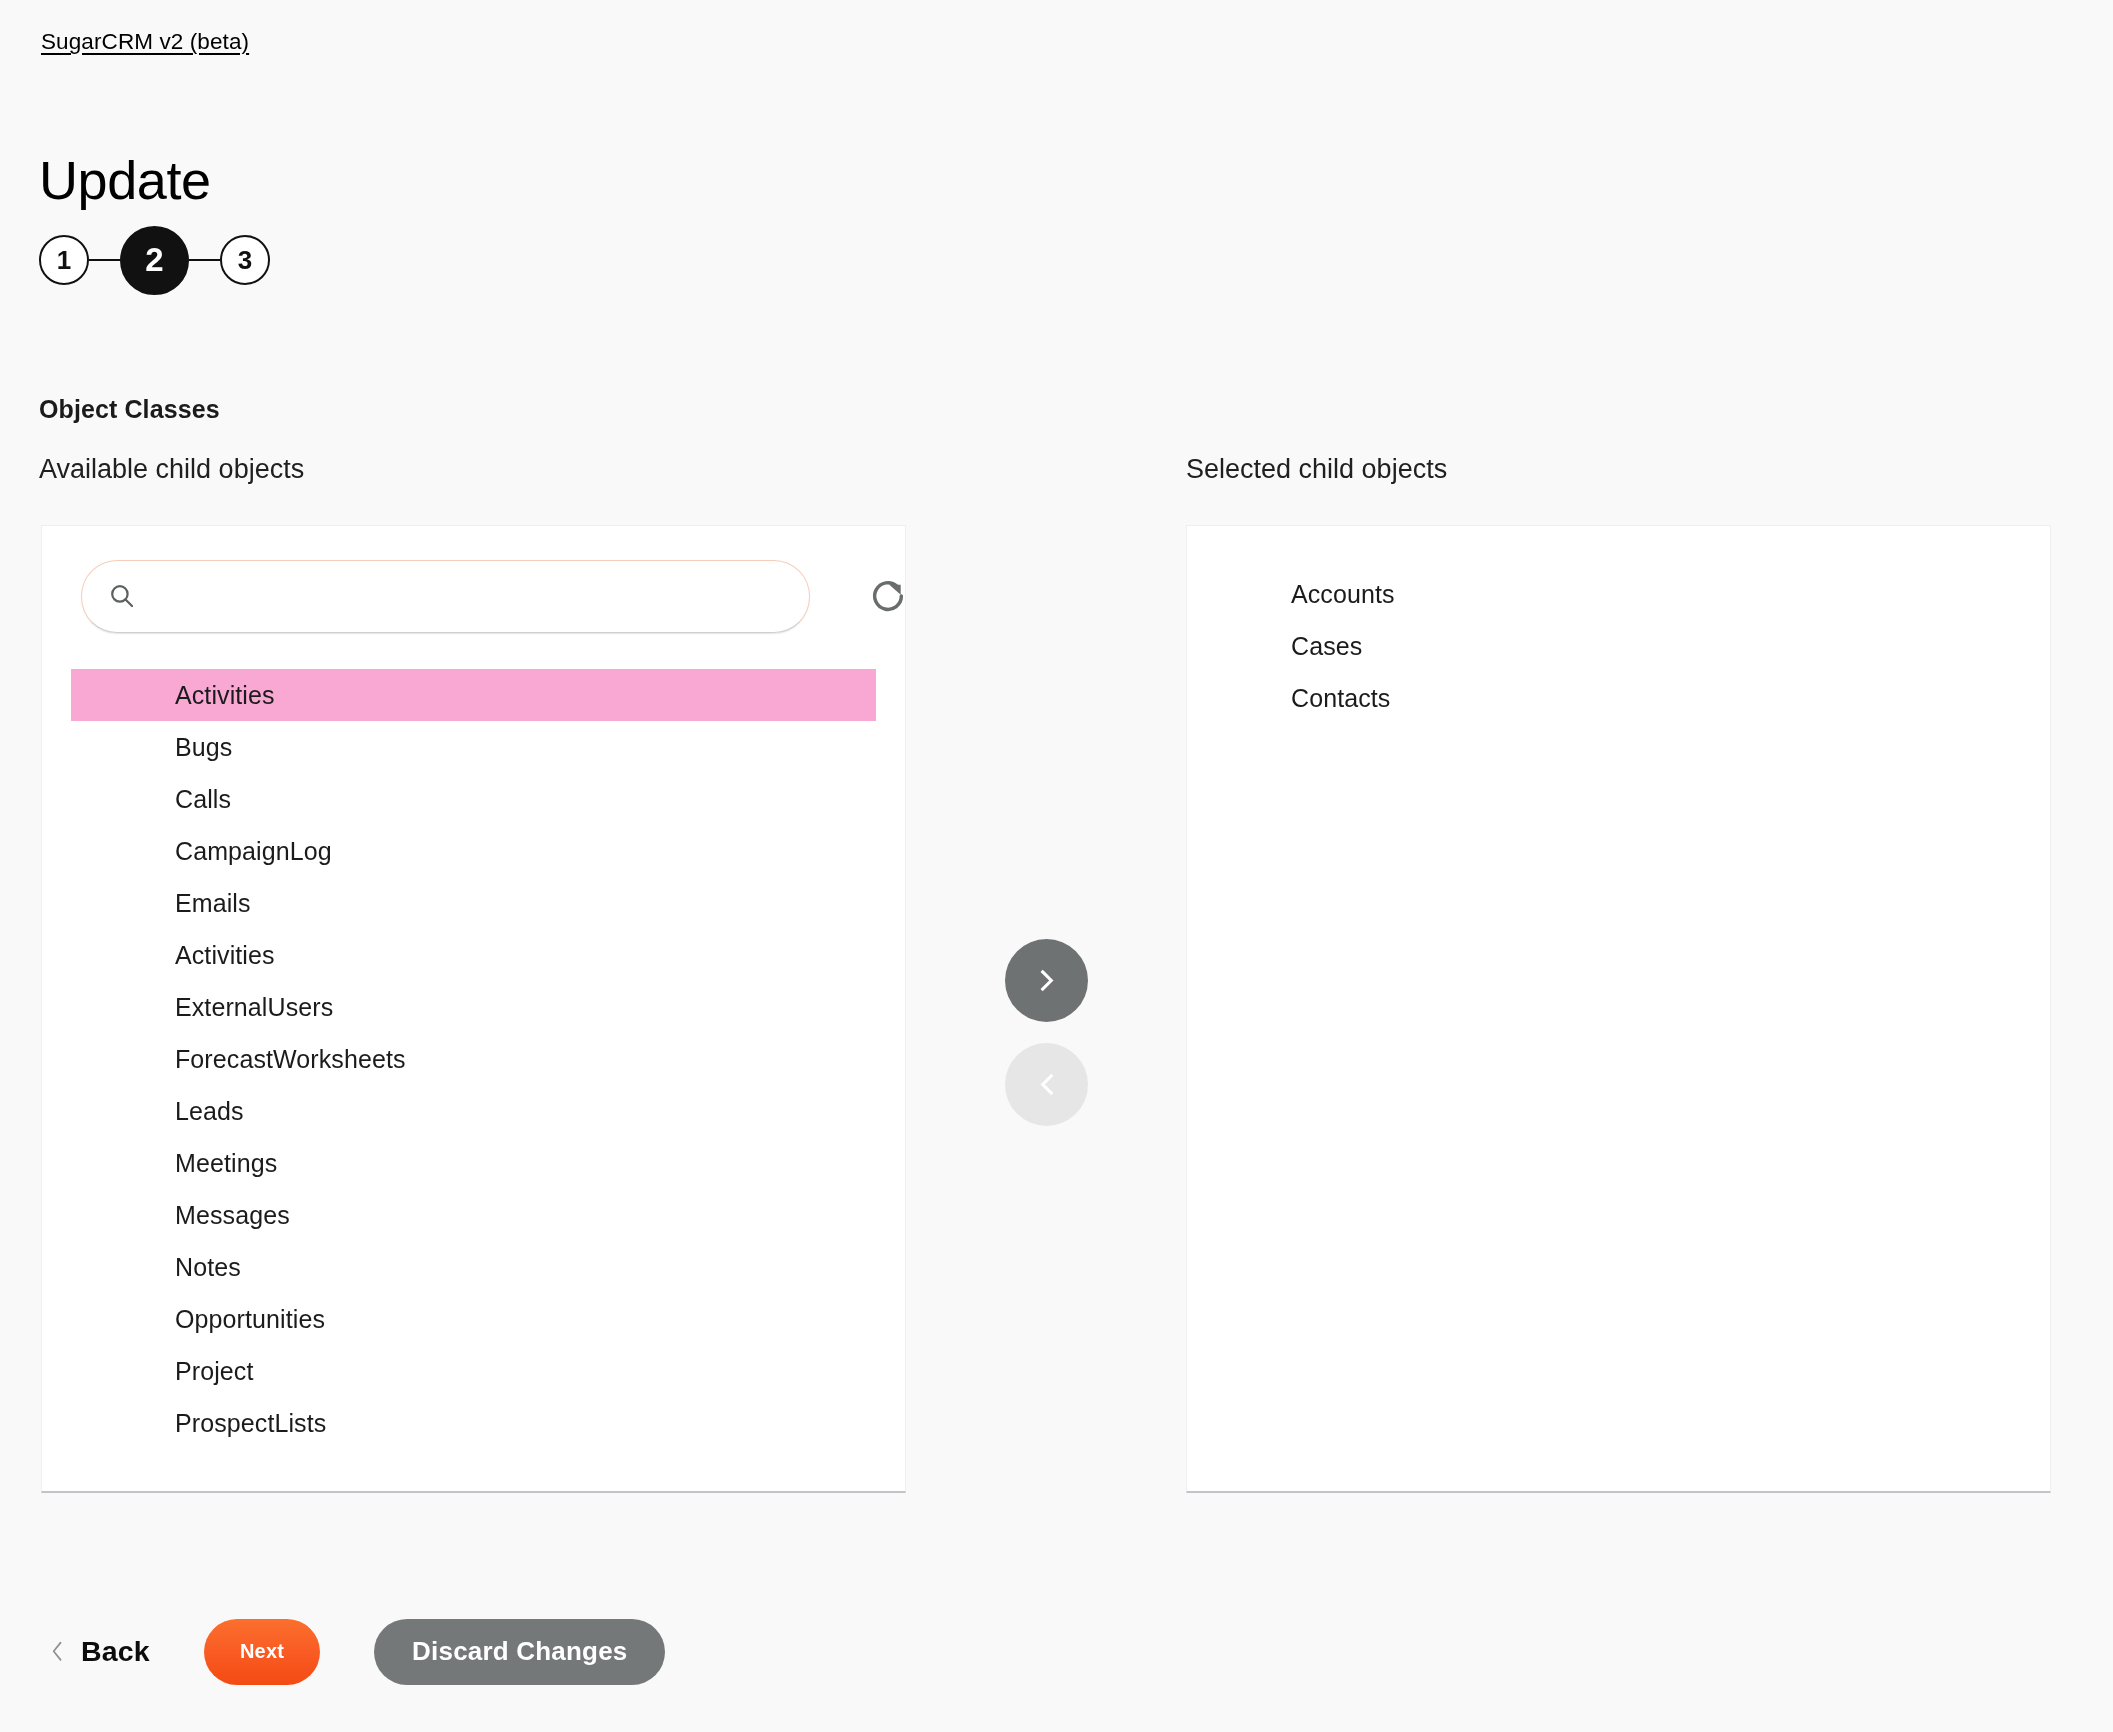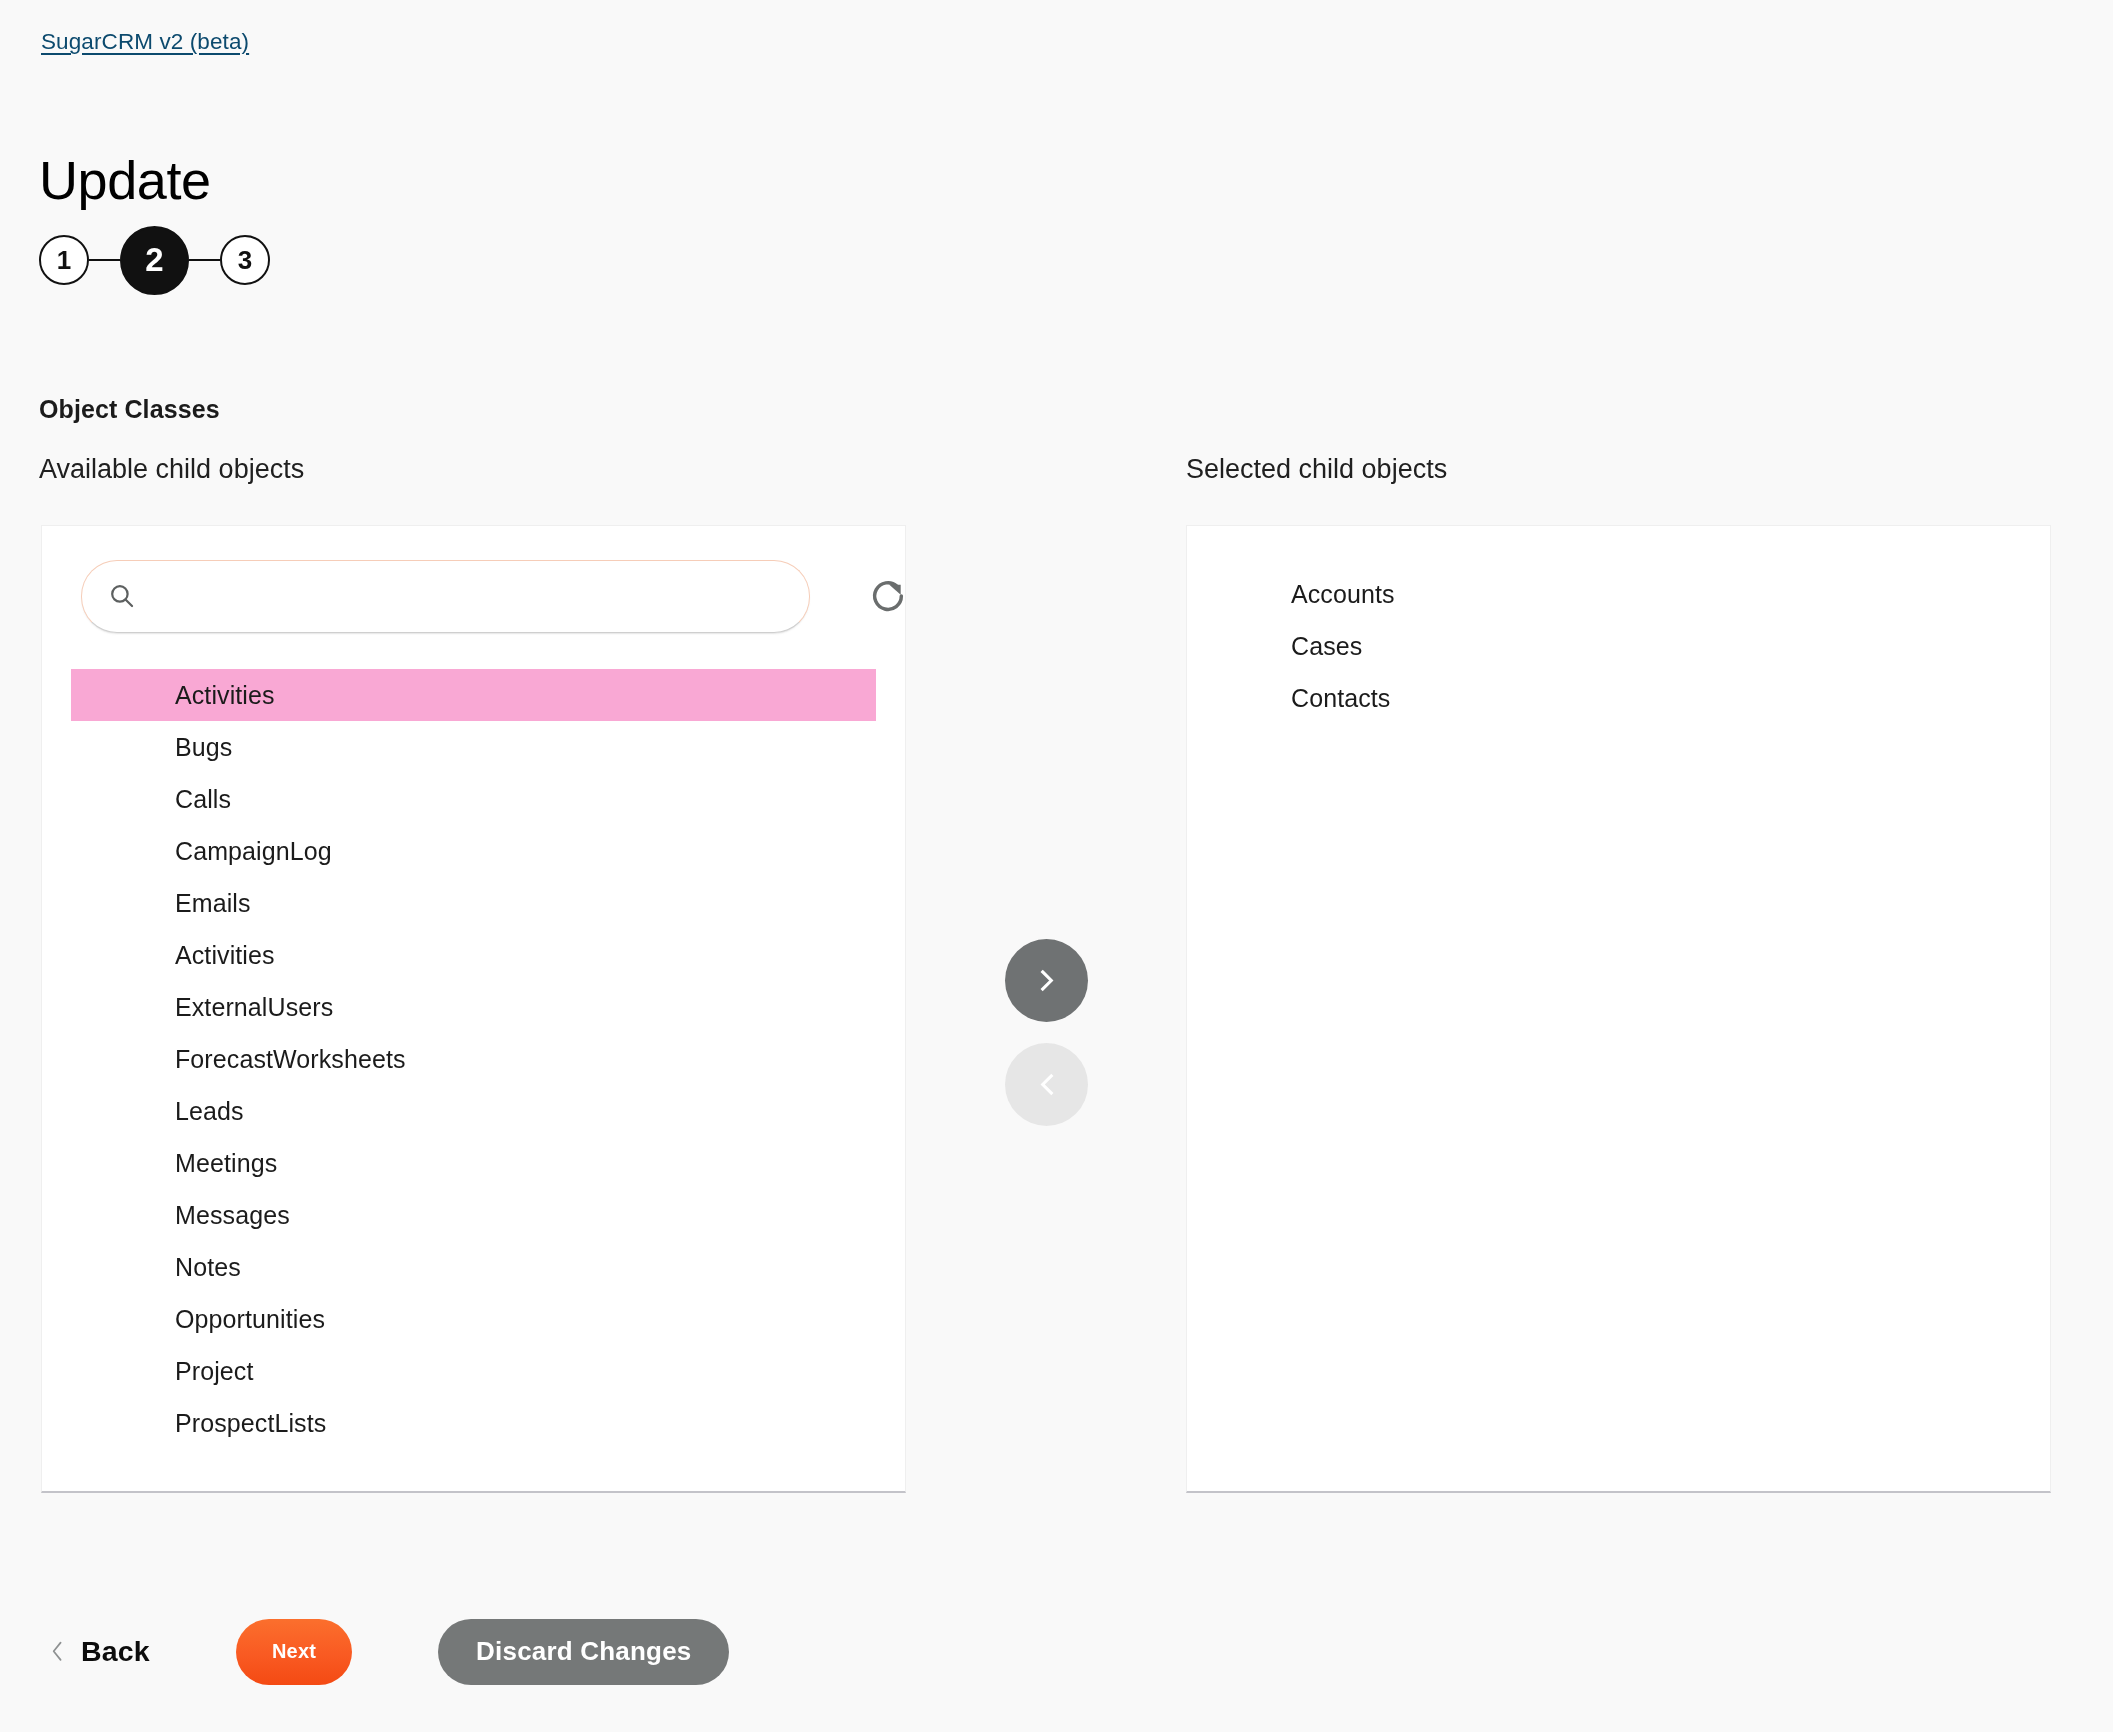--- a/index.html
+++ b/index.html
@@ -18,21 +18,21 @@
     position: relative;
   }
 
   
   .breadcrumb-link {
     position: absolute;
     left: 41px;
     top: 29px;
     font-size: 22.5px;
     line-height: 26px;
-    color: #0c4a6e;
+    color: #000000;
     text-decoration: underline;
     text-underline-offset: 3.5px;
     text-decoration-thickness: 1.7px;
     cursor: pointer;
     letter-spacing: 0.1px;
   }
 
   .page-title {
     position: absolute;
     left: 39px;
@@ -238,21 +238,20 @@
   }
 
   
   .footer {
     position: absolute;
     left: 41px;
     top: 1610px;
     display: flex;
     align-items: center;
     height: 83px;
-    gap: 32px;
   }
   .back-btn {
     display: flex;
     align-items: center;
     background: none;
     border: none;
     padding: 0 0 0 10.4px;
     cursor: pointer;
     font-family: "Liberation Sans", sans-serif;
   }

